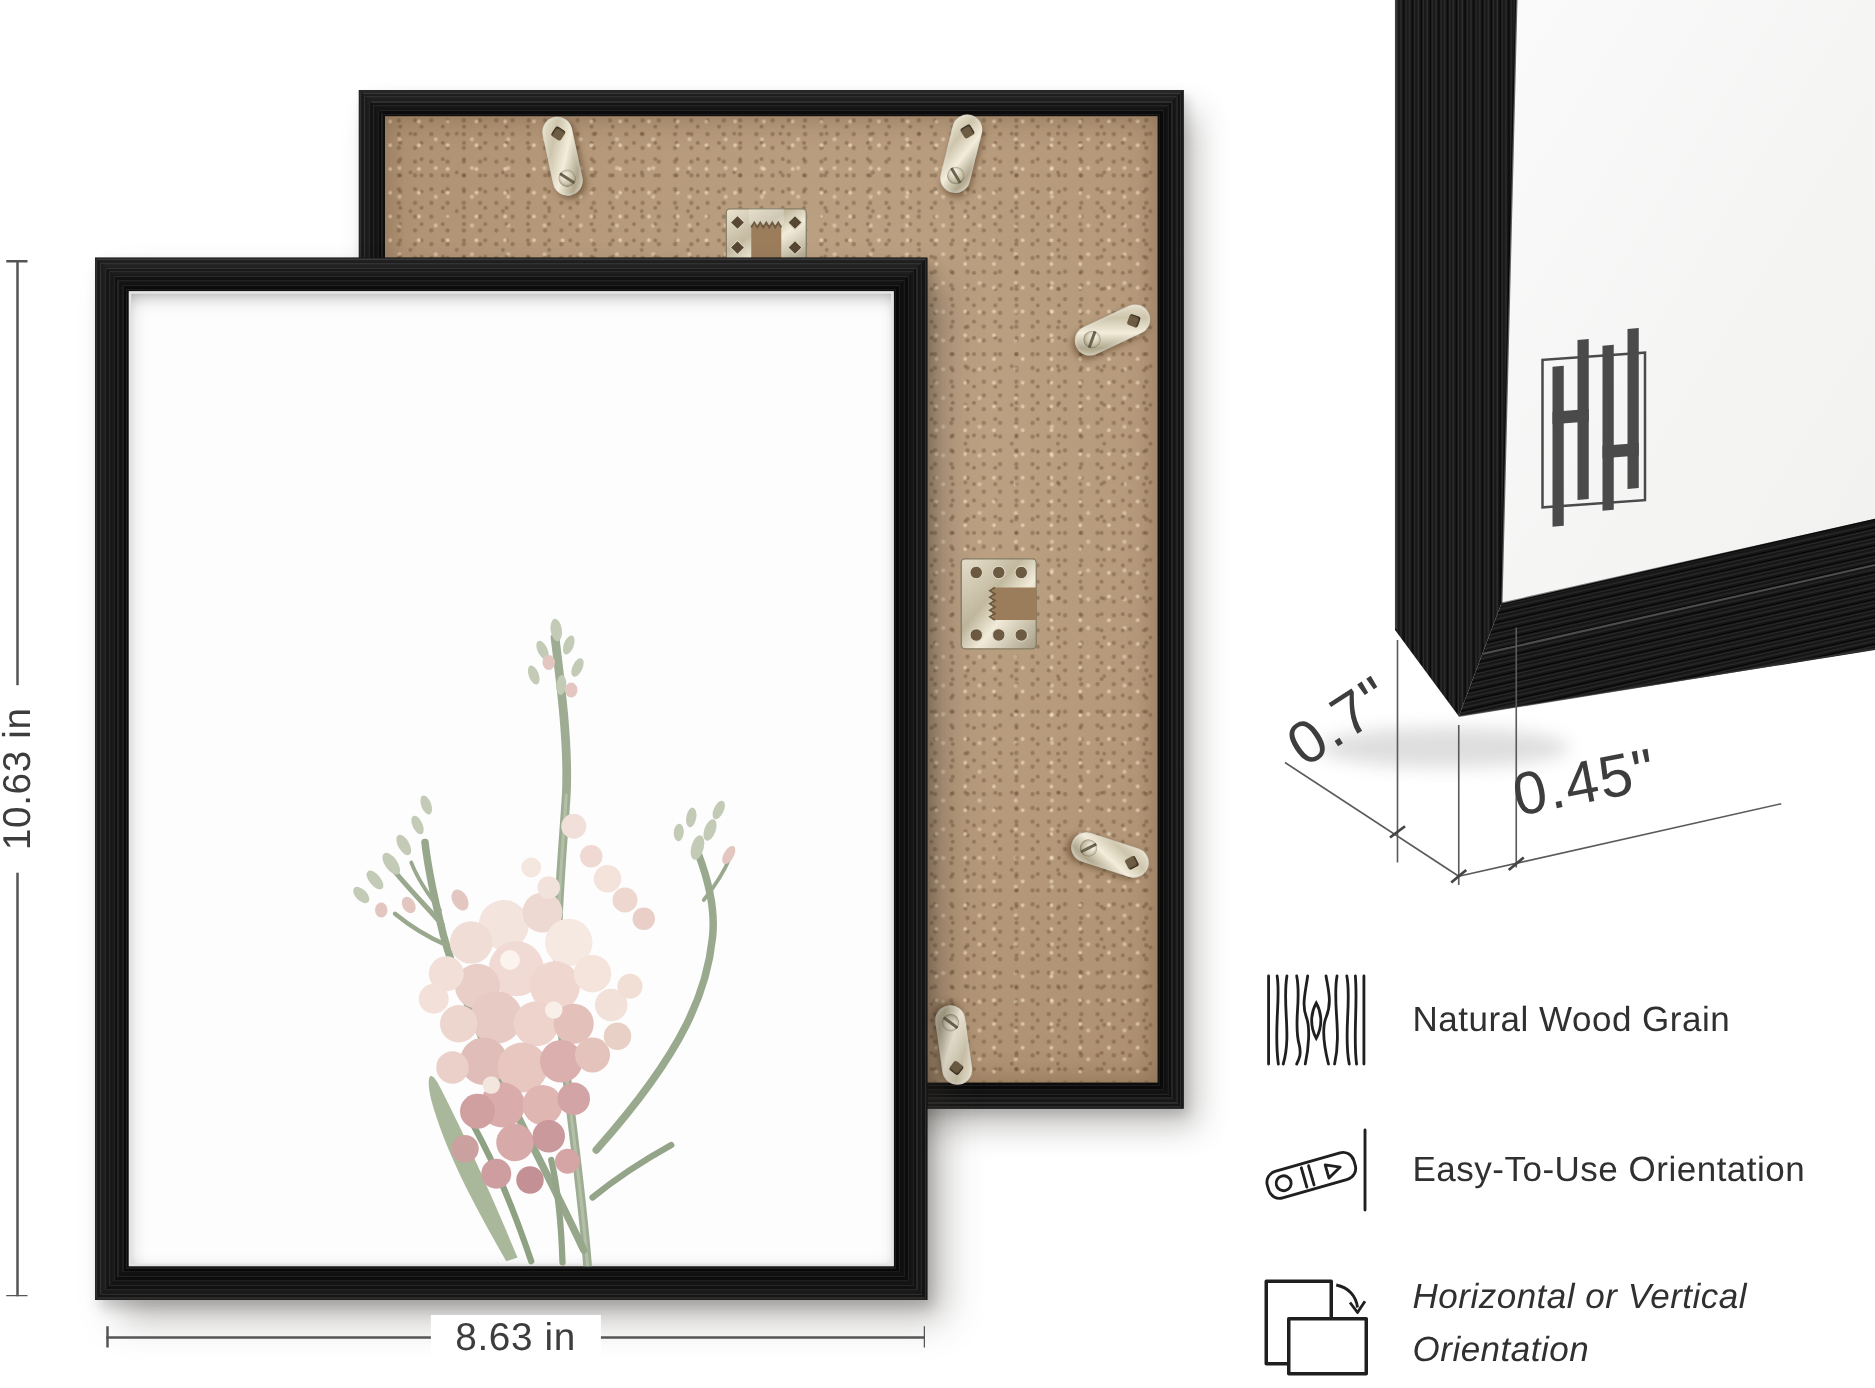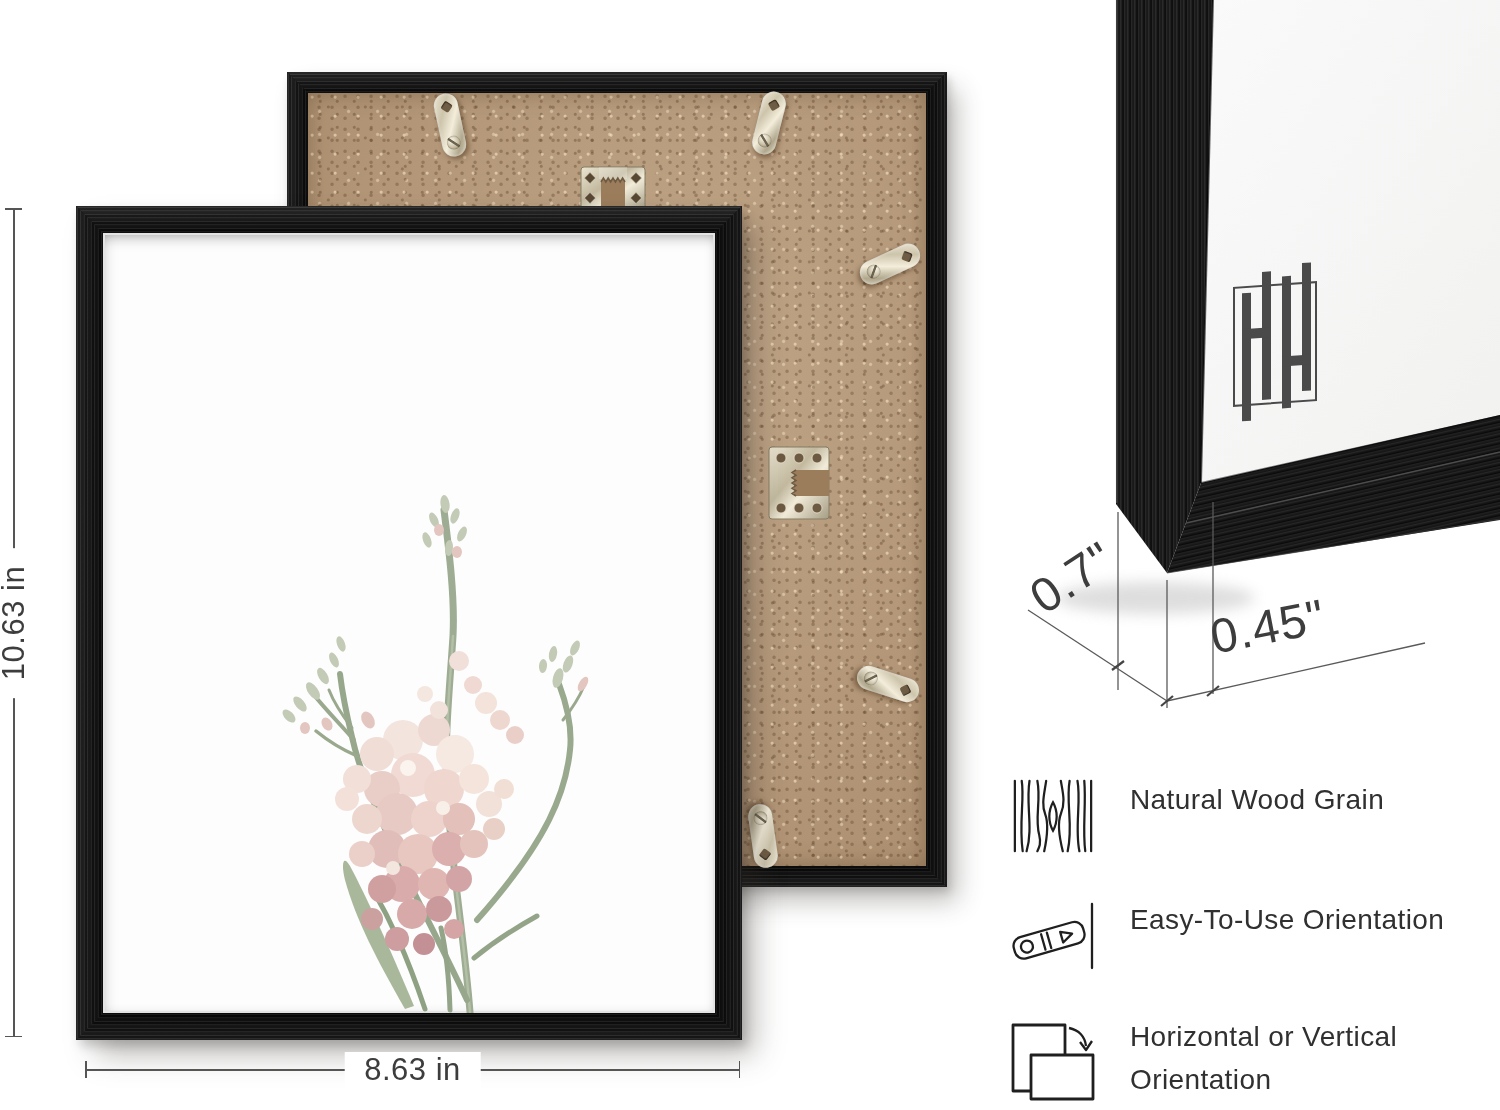--- a/index.html
+++ b/index.html
@@ -79,24 +79,24 @@
   .dim-v .dim-label{left:50%;top:50%;transform:translate(-50%,-50%) rotate(-90deg);padding:0 18px;}
   .dim-h{left:85px;top:1056px;width:655px;height:28px;}
   .dim-h .dim-label{left:50%;top:50%;transform:translate(-50%,-50%);padding:0 20px;}
 
   .corner-svg{position:absolute;left:1000px;top:0;width:500px;height:740px;z-index:1;}
   .corner-lbl{position:absolute;font-size:48px;color:var(--dim-text);letter-spacing:1px;z-index:5;white-space:nowrap;}
   .lbl-07{left:1028px;top:550px;transform:rotate(-33deg);}
   .lbl-045{left:1210px;top:599px;transform:rotate(-11deg);}
 
   
-  .feature-row{position:absolute;left:1005px;display:flex;gap:30px;z-index:4;}
+  .feature-row{position:absolute;left:1005px;display:flex;align-items:center;gap:30px;z-index:4;}
   .f-icon{width:95px;display:flex;justify-content:center;align-items:center;flex:0 0 95px;}
   .f-label{font-size:28px;color:var(--text-dark);letter-spacing:.4px;line-height:1.55;}
-  .f-label.wrap{width:345px;}
+  .f-label.wrap{width:345px;font-style:italic;}
   .sr{position:absolute;width:1px;height:1px;overflow:hidden;clip-path:inset(50%);}
 </style>
 </head>
 <body>
 
 <div class="stage">
 
   <svg width="0" height="0" style="position:absolute" aria-hidden="true">
     <defs>
       <linearGradient id="met" x1="0" y1="0" x2="1" y2="1">

